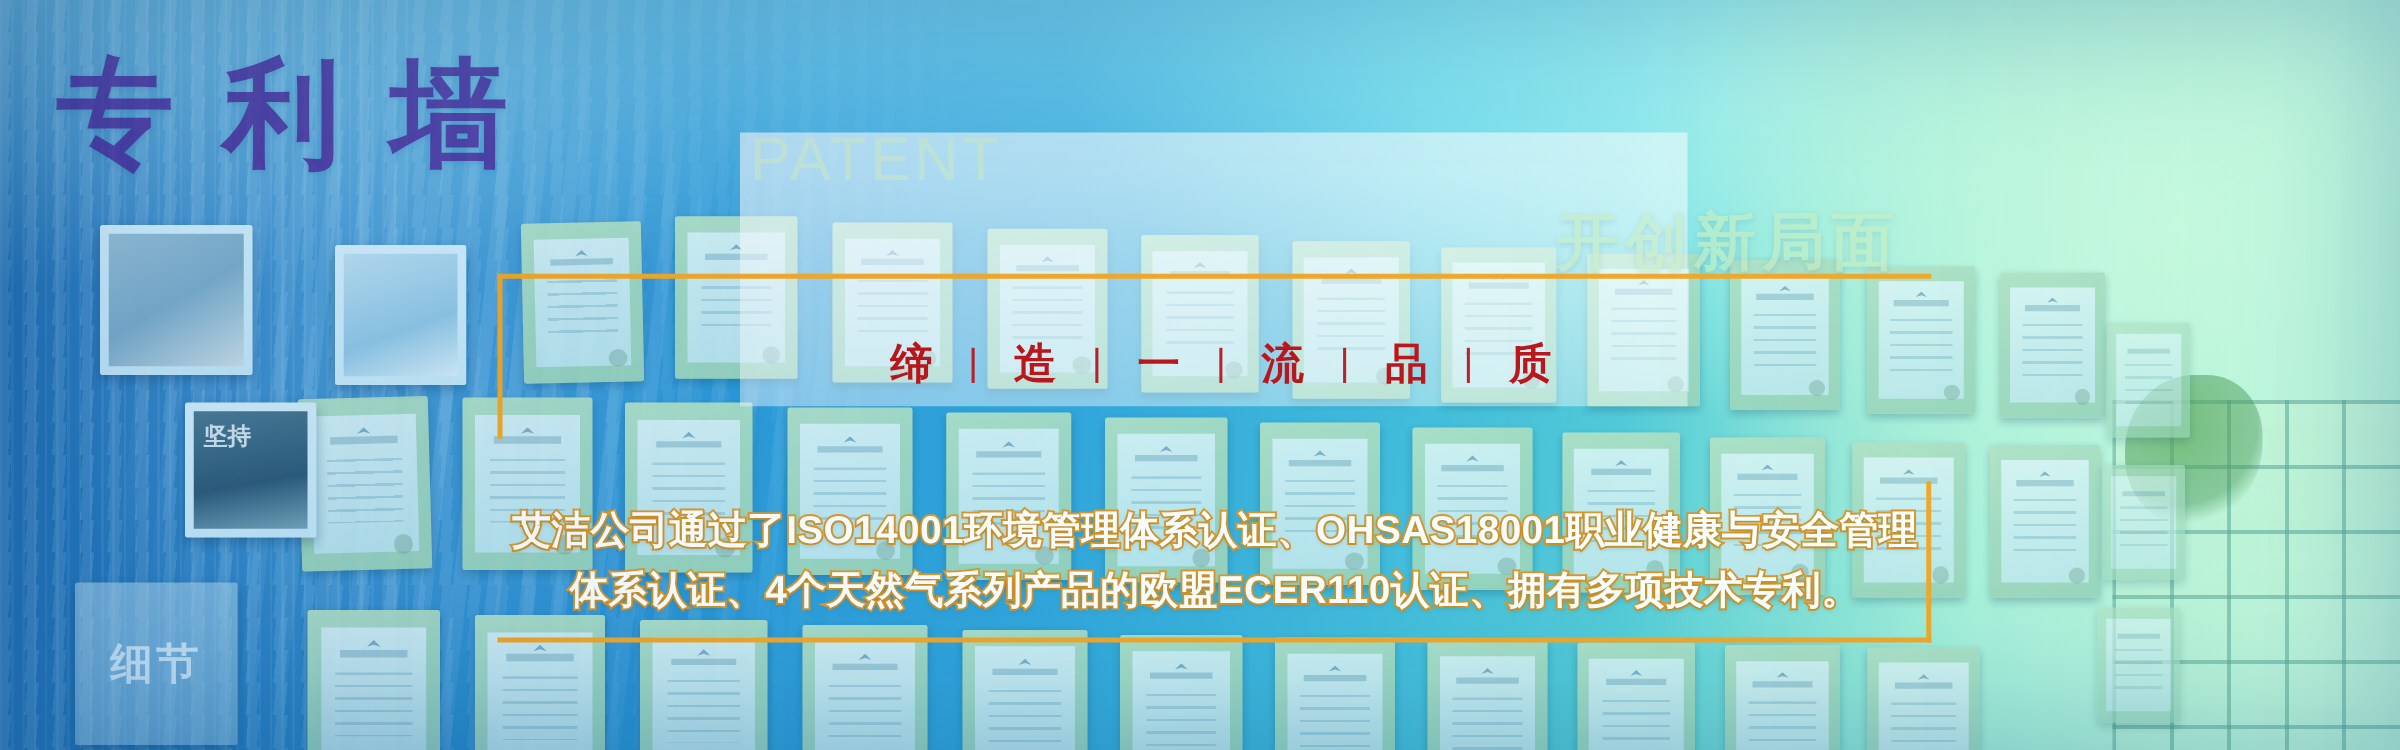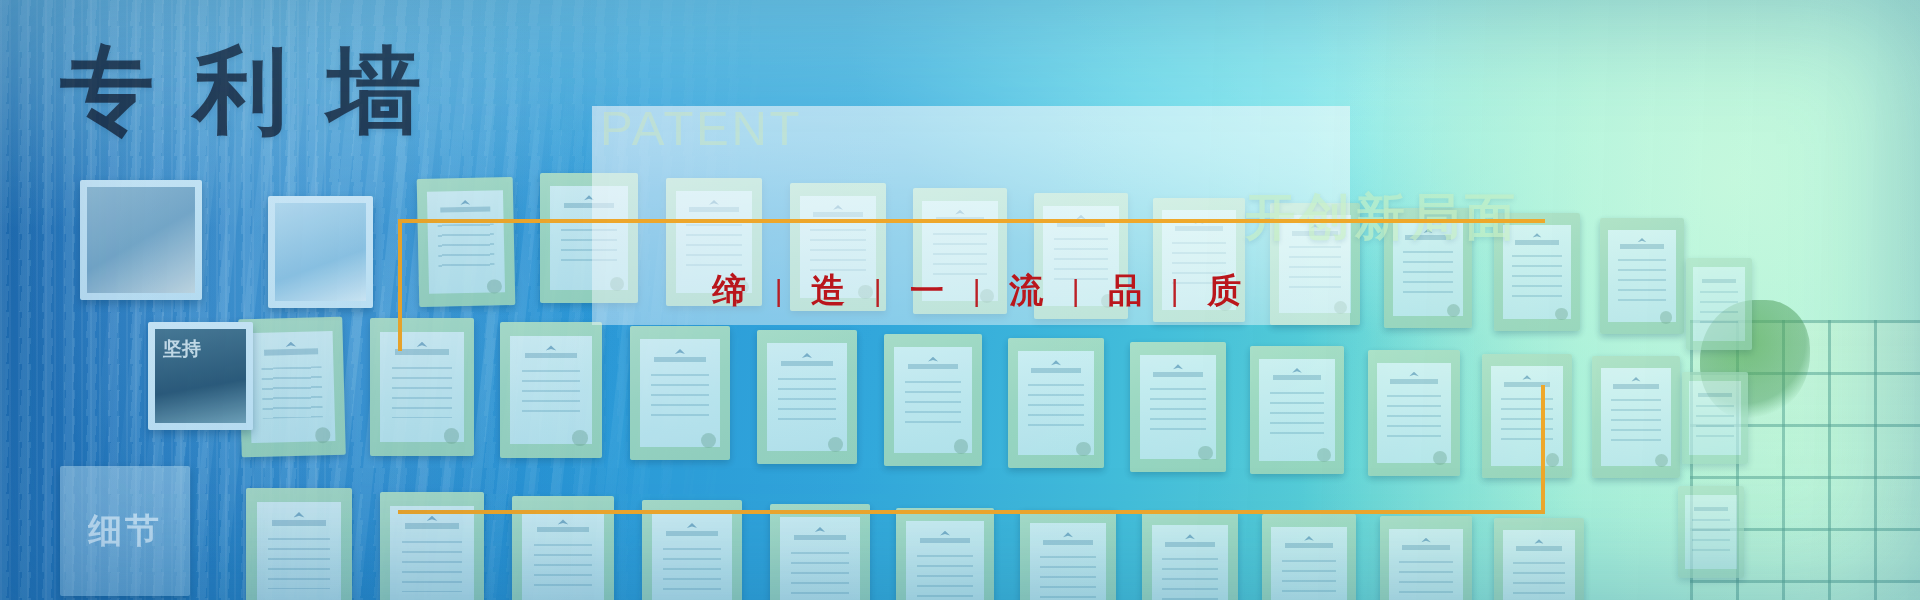--- a/index.html
+++ b/index.html
@@ -135,25 +135,25 @@
     background:linear-gradient(180deg, rgba(255,255,255,.60) 0%, rgba(255,255,255,.52) 55%, rgba(255,255,255,.44) 100%);
   }
 
   
   .wallmark {
     position:absolute; color:#bfe6c4; opacity:.55;
     font-weight:700; letter-spacing:.06em; white-space:nowrap;
     text-shadow:0 2px 5px rgba(30,90,130,.25);
   }
   #wallmark-zh {
-    left:60px; top:28px; font-size:94px; letter-spacing:.42em;
-    color:#0f172a; opacity:.72;font-family:Liberation Serif, serif;
+    left:45px; top:28px; font-size:94px; letter-spacing:.42em;
+    color:#4c1d95; opacity:.72;font-family:Liberation Serif, serif;
   }
   #wallmark-kc {
-    left:1245px; top:184px; font-size:50px; letter-spacing:.10em;
+    left:1245px; top:160px; font-size:50px; letter-spacing:.10em;
     color:#cdf0c5; opacity:.62;
   }
   #patent-en {
     position:absolute; left:600px; top:104px;
     font-size:49px; line-height:.98em; font-weight:400; letter-spacing:.055em;
     color:#d7edc4; opacity:.52;
   }
 
   #headline {
     position:absolute; left:735px; top:108px;
@@ -479,16 +479,20 @@
     <span>品</span>
     <span class="sep">|</span>
     <span>质</span>
   </div>
 
   <div class="frame-line" id="frame-top"></div>
   <div class="frame-line" id="frame-left"></div>
   <div class="frame-line" id="frame-bottom"></div>
   <div class="frame-line" id="frame-right"></div>
 
+  <div id="body-copy">
+    <span class="line">艾洁公司通过了ISO14001环境管理体系认证、OHSAS18001职业健康与安全管理</span>
+    <span class="line">体系认证、4个天然气系列产品的欧盟ECER110认证、拥有多项技术专利。</span>
+  </div>
 
   <div class="grade"></div>
   <div class="vignette"></div>
 </div>
 
 </body></html>

